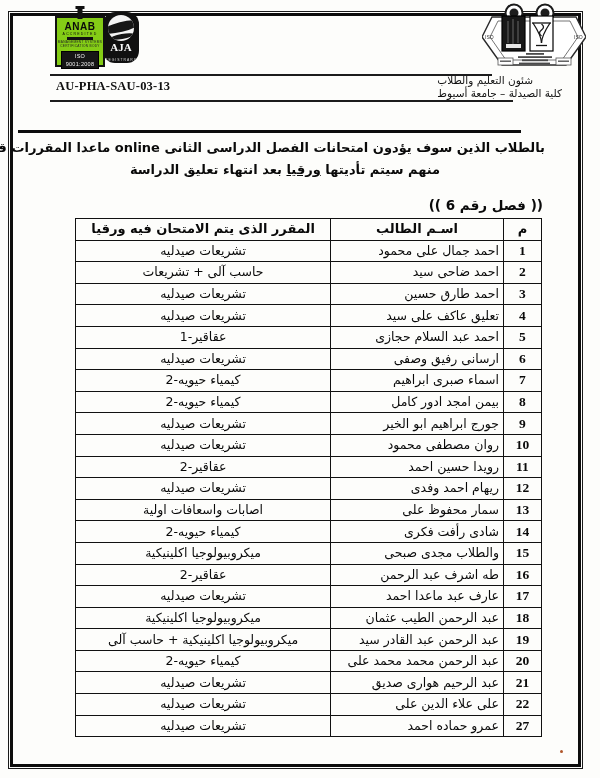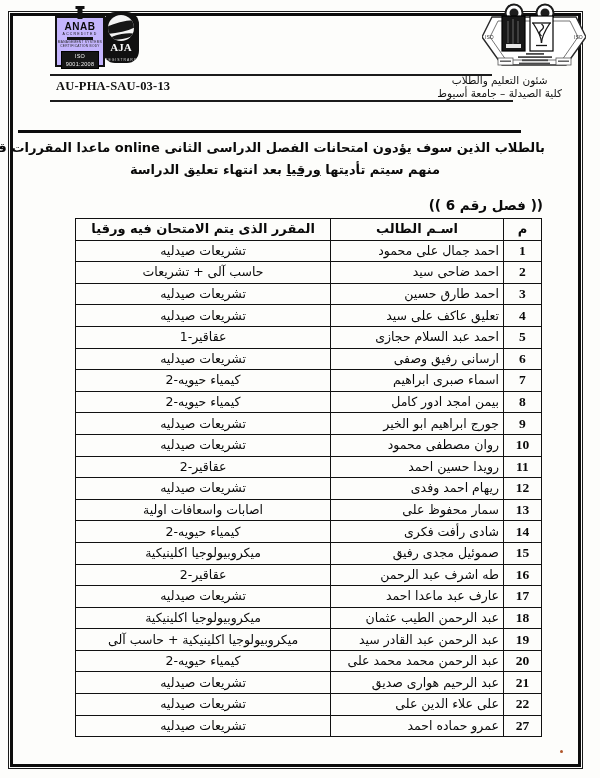--- a/index.html
+++ b/index.html
@@ -6,21 +6,21 @@
   body{
     width:600px;height:778px;position:relative;overflow:hidden;
     background:#fdfdfb;
     font-family:"DejaVu Sans",sans-serif;
     color:#0a0a0a;
   }
   
   .frame-outer{position:absolute;left:8px;top:11px;right:17px;bottom:9px;border:1px solid #1a1a1a;}
   .frame-inner{position:absolute;inset:1px;border:3px solid #0d0d0d;}
   
-  .anab{position:absolute;left:55px;top:16px;width:46px;height:47px;background:#c4b5fd;border:2px solid #111;z-index:6;text-align:center;}
+  .anab{position:absolute;left:55px;top:16px;width:46px;height:47px;background:#84cc16;border:2px solid #111;z-index:6;text-align:center;}
   .anab-fig{position:absolute;left:50%;top:-9px;transform:translateX(-50%);width:5px;height:10px;background:#111;}
   .anab-fig:before{content:"";position:absolute;left:-2px;top:-3px;width:9px;height:3px;background:#111;}
   .anab-name{font-family:"Liberation Sans",sans-serif;font-weight:bold;font-size:10px;letter-spacing:.5px;line-height:11px;margin-top:3px;}
   .anab-acc{font-family:"Liberation Sans",sans-serif;font-size:3.5px;letter-spacing:1.2px;line-height:4px;}
   .anab-bar{width:26px;height:3px;background:#111;margin:1px auto 1px auto;}
   .anab-small{font-family:"Liberation Sans",sans-serif;font-size:3.2px;line-height:3.8px;color:#222;letter-spacing:.3px;}
   .anab-iso{margin:2px auto 0 auto;width:36px;background:#161616;border:1px solid #000;color:#f2f2f2;
     font-family:"Liberation Sans",sans-serif;font-size:5.5px;line-height:8px;letter-spacing:.3px;}
   .aja{position:absolute;left:103px;top:12px;width:36px;height:51px;background:#101010;border-radius:12px;z-index:6;overflow:hidden;}
   .aja-globe{position:absolute;left:5px;top:3px;width:26px;height:26px;border-radius:50%;background:#f4f4f4;overflow:hidden;}
@@ -31,21 +31,21 @@
   .aja-reg{position:absolute;left:0;right:0;bottom:1px;text-align:center;color:#ddd;
     font-family:"Liberation Sans",sans-serif;font-size:3.4px;letter-spacing:1px;}
   
   .emblem{position:absolute;left:482px;top:3px;width:104px;height:70px;z-index:6;}
   
   .rule{position:absolute;height:2px;background:#1c1c1c;}
   .rule1{left:50px;top:74px;width:442px;}
   .rule2{left:50px;top:100px;width:463px;}
   .doc-code{position:absolute;left:56px;top:79px;font-family:"Liberation Serif",serif;
     font-size:12.5px;font-weight:bold;letter-spacing:.2px;color:#111;}
-  .dept{position:absolute;right:38px;top:74px;direction:rtl;text-align:center;font-size:10.5px;line-height:13px;color:#111;}
+  .dept{position:absolute;right:38px;top:74px;direction:rtl;text-align:left;font-size:10.5px;line-height:13px;color:#111;}
   
   .sep-thick{position:absolute;left:18px;top:130px;width:503px;height:3px;background:#0c0c0c;}
   .titleblock{position:absolute;left:25px;top:137px;width:520px;direction:rtl;text-align:center;font-weight:bold;color:#0a0a0a;}
   .t1{font-size:15px;line-height:18px;}
   .t2{font-size:13px;line-height:22px;white-space:nowrap;}
   .t3{font-size:13px;line-height:21px;white-space:nowrap;}
   .t3 .u{text-decoration:underline;}
   .t4{position:absolute;right:57px;top:197px;direction:rtl;font-weight:bold;font-size:13.5px;margin-left:20px;}
   
   .tbl{position:absolute;left:75px;top:218px;border-collapse:collapse;table-layout:fixed;direction:rtl;width:467px;}
@@ -214,21 +214,21 @@
         <td class="c-name">سمار محفوظ على</td>
         <td class="c-course">اصابات واسعافات اولية</td>
       </tr>
       <tr>
         <td class="c-num">14</td>
         <td class="c-name">شادى رأفت فكرى</td>
         <td class="c-course">كيمياء حيويه-2</td>
       </tr>
       <tr>
         <td class="c-num">15</td>
-        <td class="c-name">صموئيل مجدى رفيق</td>
+        <td class="c-name">والطلاب مجدى صبحى</td>
         <td class="c-course">ميكروبيولوجيا اكلينيكية</td>
       </tr>
       <tr>
         <td class="c-num">16</td>
         <td class="c-name">طه اشرف عبد الرحمن</td>
         <td class="c-course">عقاقير-2</td>
       </tr>
       <tr>
         <td class="c-num">17</td>
         <td class="c-name">عارف عبد ماعدا احمد</td>

